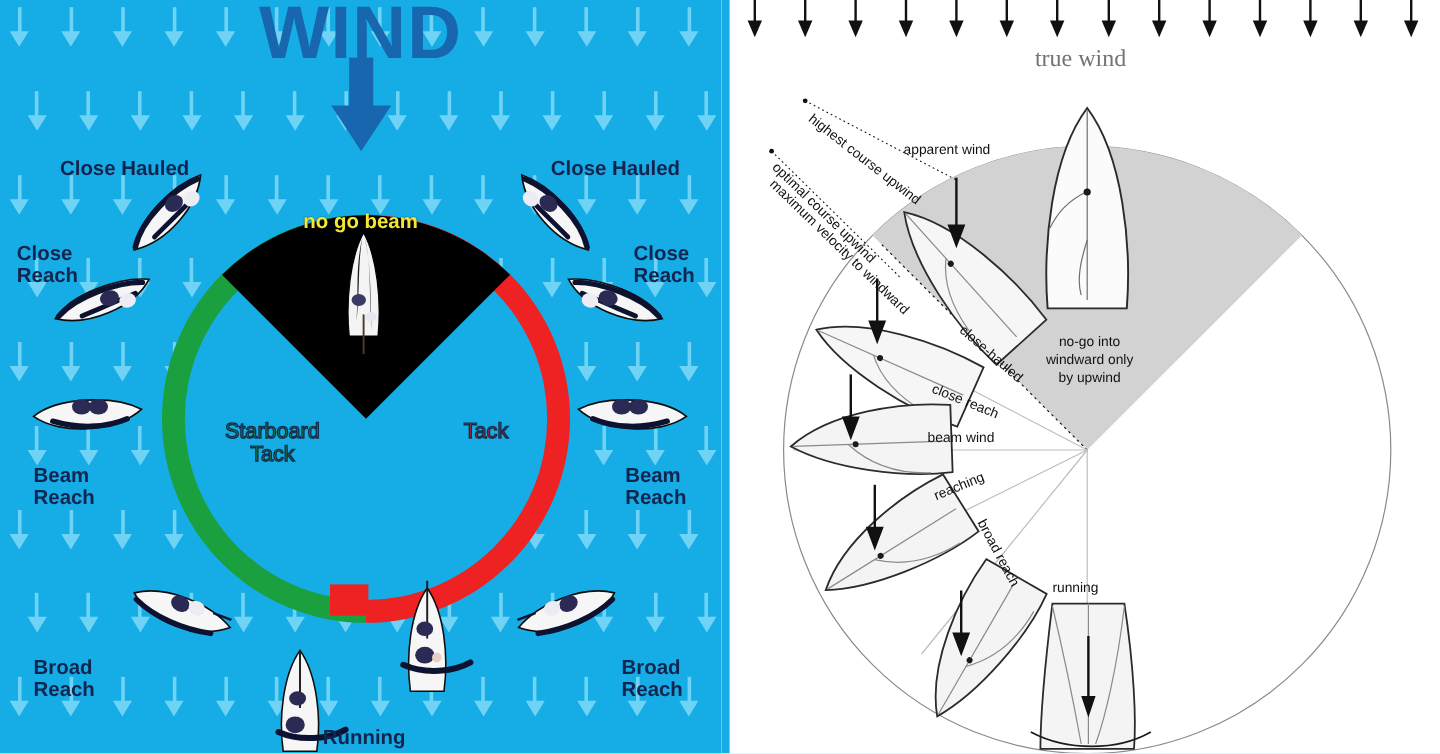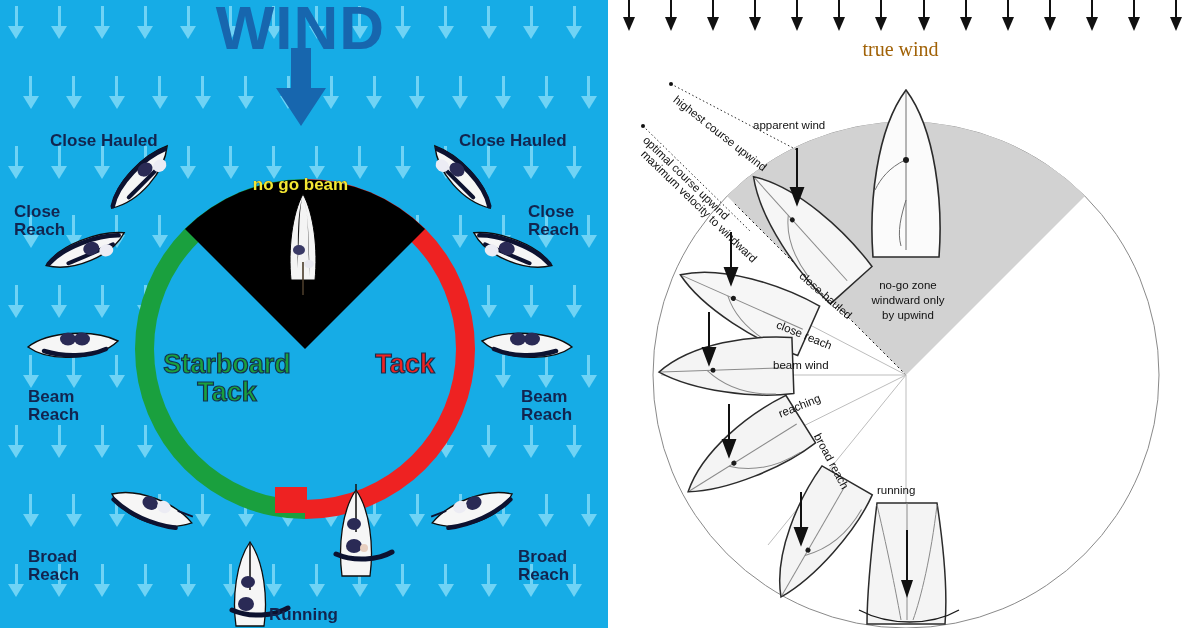--- a/index.html
+++ b/index.html
@@ -30,21 +30,21 @@
                            border-top:38px solid #1766ae; }
 
   
   #ring-wrap { position:absolute; left:116px; top:160px; width:378px; height:378px; z-index:3; }
   #ring-wrap svg { display:block; }
 
   .nogo-label { position:absolute; left:0; right:0; top:175px; text-align:center;
                 color:#f4e733; font-size:17px; font-weight:bold; z-index:7;
                 text-shadow:0 0 1px #000; }
 
-  .tack-label { position:absolute; z-index:7; font-size:27px; font-weight:bold;
+  .tack-label { position:absolute; z-index:7; font-size:18px; font-weight:normal;
                 line-height:1.05; text-align:center; }
   #starboard-tack { left:152px; top:350px; width:150px; color:#1aa03e;
                     -webkit-text-stroke:1.2px #13304f; }
   #port-tack { left:345px; top:350px; width:120px; color:#ee2222;
                -webkit-text-stroke:1.2px #13304f; }
 
   .pos-label { position:absolute; z-index:8; color:#12254f; font-weight:bold;
                font-size:17px; line-height:1.08; }
 
   
@@ -57,21 +57,21 @@
   #blue-strip { position:absolute; left:0; top:0; width:7px; height:628px; background:#16ace6; }
 
   .rw-arrow { position:absolute; width:0; height:0; }
   .rw-arrow .rshaft { position:absolute; left:50%; top:0; width:2px; height:22px;
                       margin-left:-1px; background:#111; }
   .rw-arrow .rhead { position:absolute; left:50%; top:17px; width:0; height:0; margin-left:-6px;
                      border-left:6px solid transparent; border-right:6px solid transparent;
                      border-top:14px solid #111; }
 
   #true-wind-label { position:absolute; left:0; right:0; top:38px; text-align:center;
-                     font-family:"Liberation Serif", serif; font-size:20px; color:#a16207; }
+                     font-family:"Liberation Serif", serif; font-size:20px; color:#737373; }
 
   #right-svg { position:absolute; left:0; top:0; width:599px; height:628px; }
 
   .r-text { position:absolute; font-size:11.5px; color:#111; line-height:1.3;
             font-family:"Liberation Sans", sans-serif; white-space:nowrap; }
   .r-text.ctr { text-align:center; }
   .r-rot { position:absolute; font-size:11.5px; color:#111; white-space:nowrap;
            transform-origin:left center; font-family:"Liberation Sans", sans-serif; }
 </style>
 </head>
@@ -912,21 +912,21 @@
       <circle cx="42" cy="126" r="2" fill="#111"></circle>
     </svg>
 
     <div class="r-rot" style="left:74px; top:92px; transform:rotate(38deg);">highest course upwind</div>
     <div class="r-rot" style="left:44px; top:132px; transform:rotate(44deg);">optimal course upwind</div>
     <div class="r-rot" style="left:42px; top:146px; transform:rotate(44deg);">maximum velocity to windward</div>
 
     <div class="r-text" style="left:152px; top:118px;">apparent wind</div>
 
     <div class="r-text ctr" style="left:232px; top:278px; width:150px;">
-      <div>no-go zone</div>
+      <div>no-go into</div>
       <div>windward only</div>
       <div>by upwind</div>
     </div>
 
     <div class="r-rot" style="left:200px; top:268px; transform:rotate(41deg);">close-hauled</div>
     <div class="r-rot" style="left:176px; top:318px; transform:rotate(22deg);">close reach</div>
     <div class="r-text" style="left:172px; top:358px;">beam wind</div>
     <div class="r-rot" style="left:178px; top:408px; transform:rotate(-22deg);">reaching</div>
     <div class="r-rot" style="left:216px; top:428px; transform:rotate(62deg);">broad reach</div>
     <div class="r-text" style="left:276px; top:483px;">running</div>

